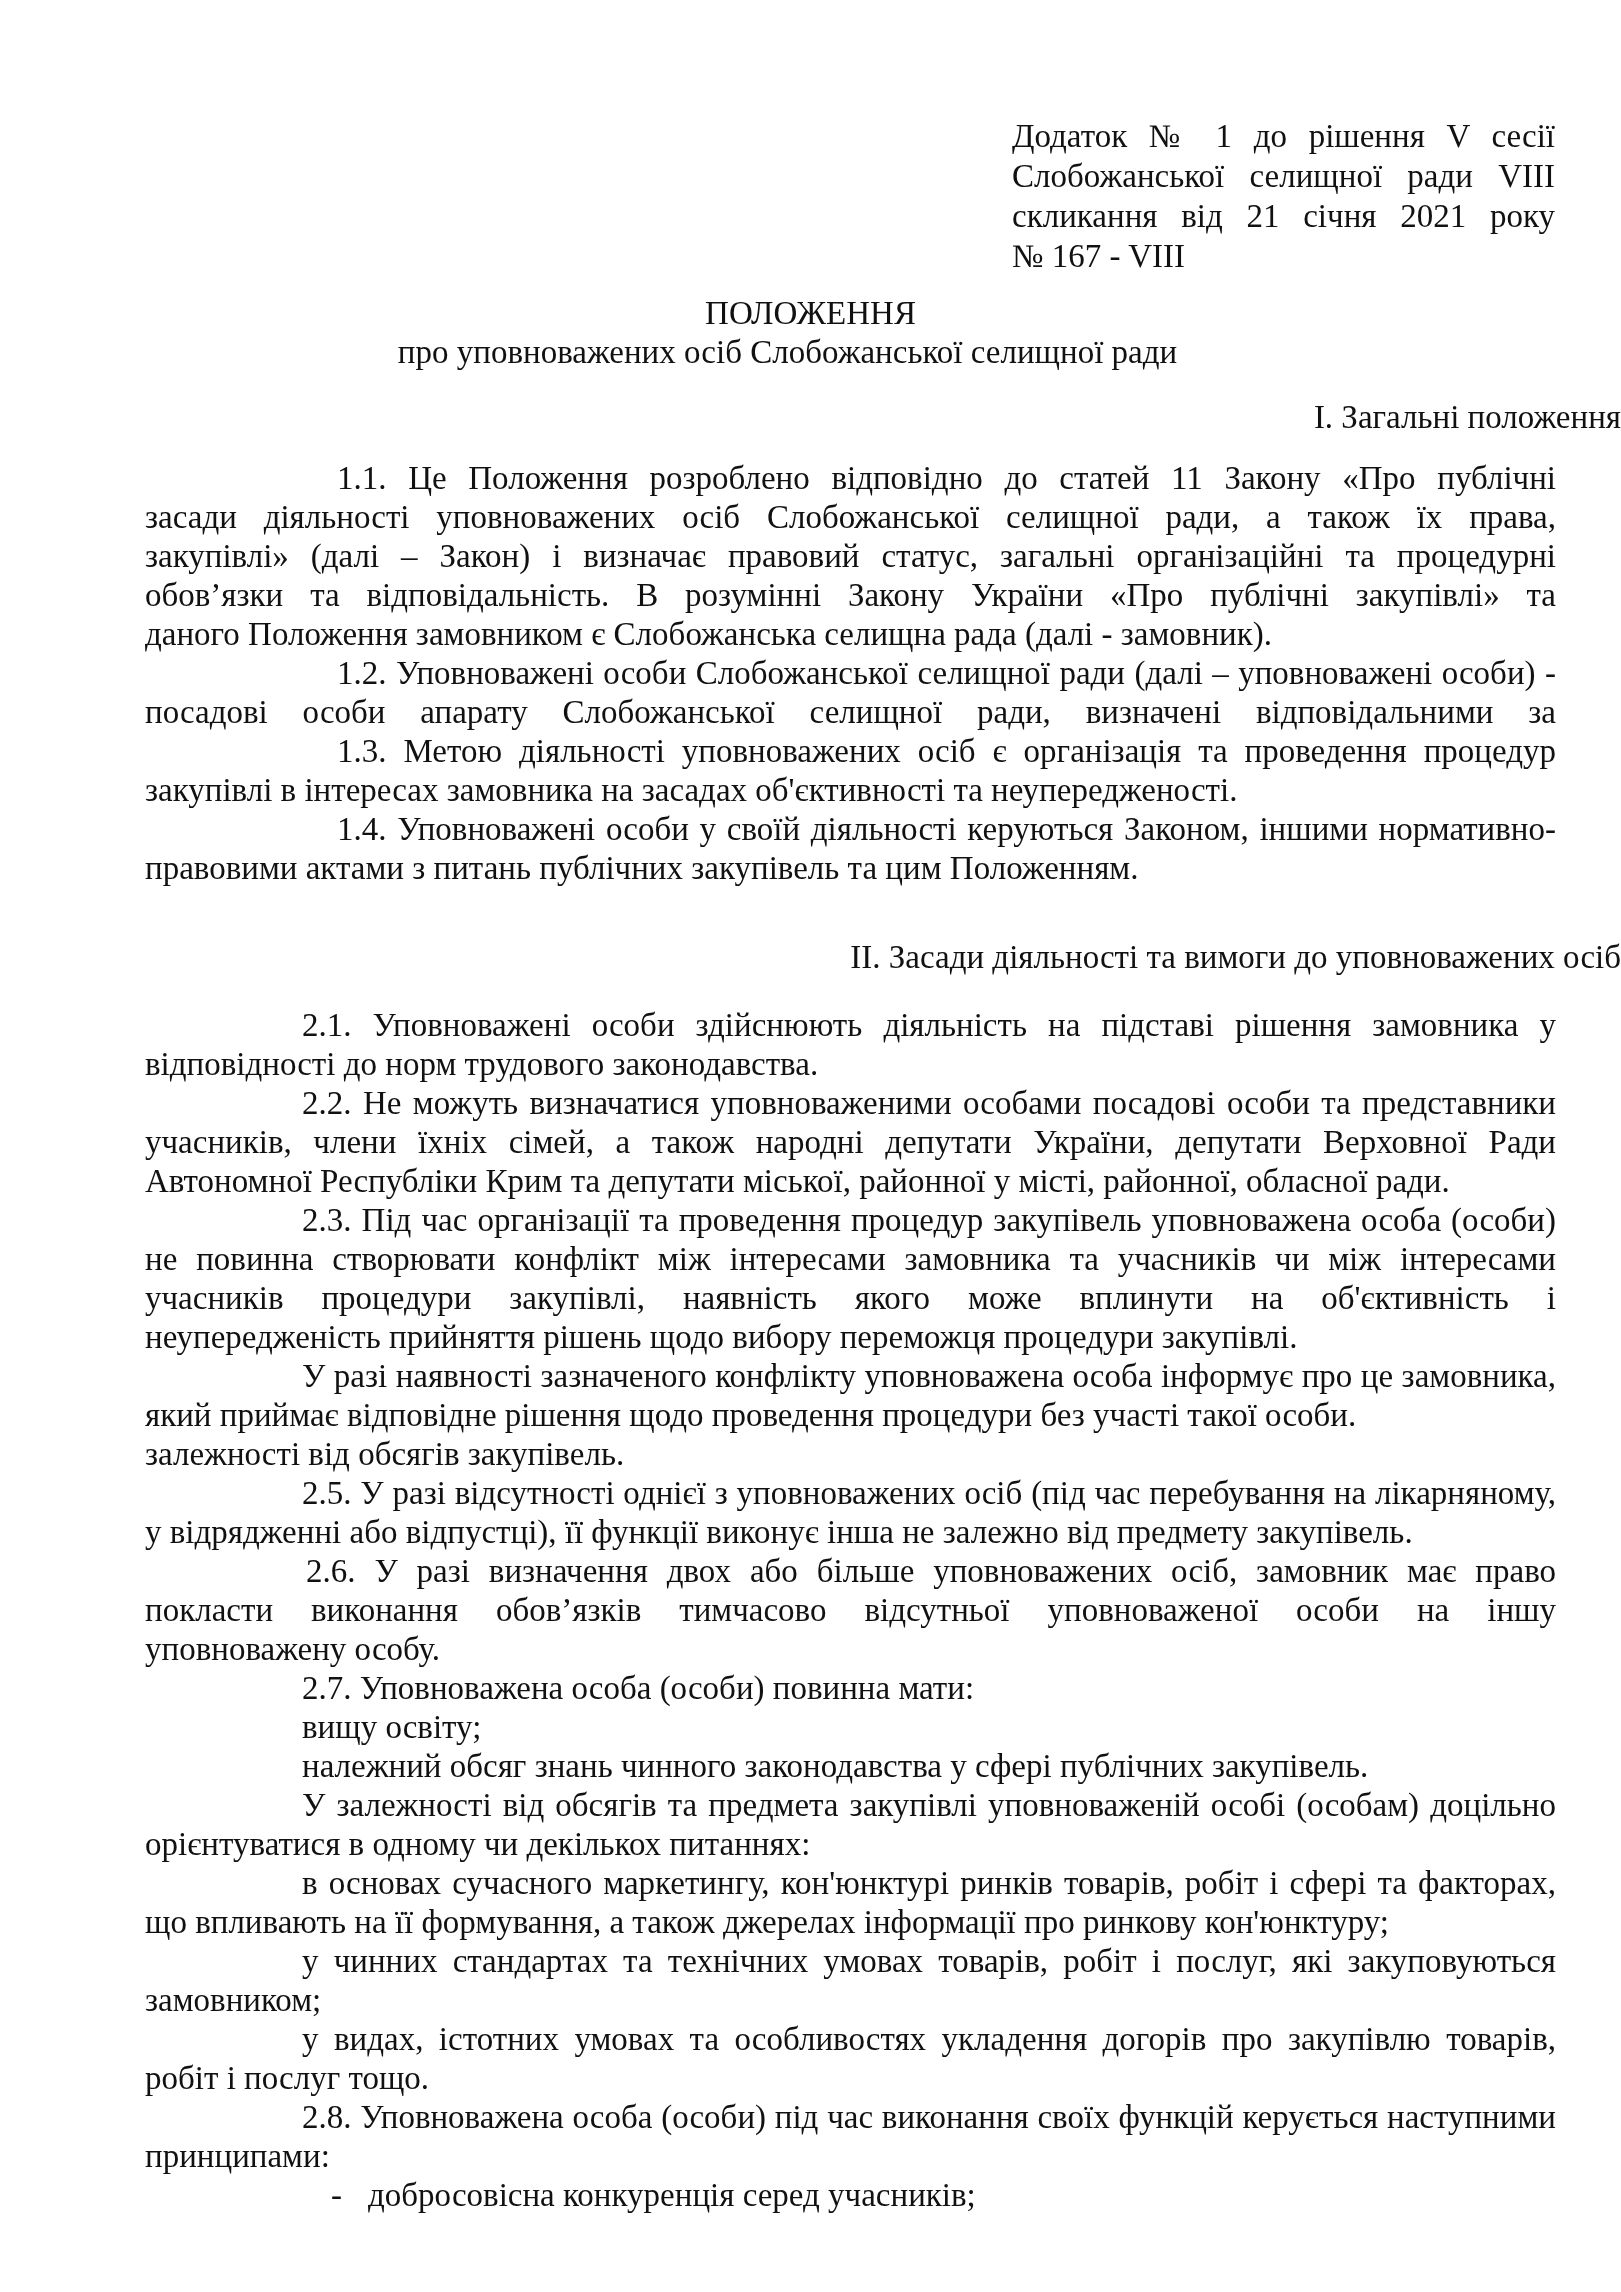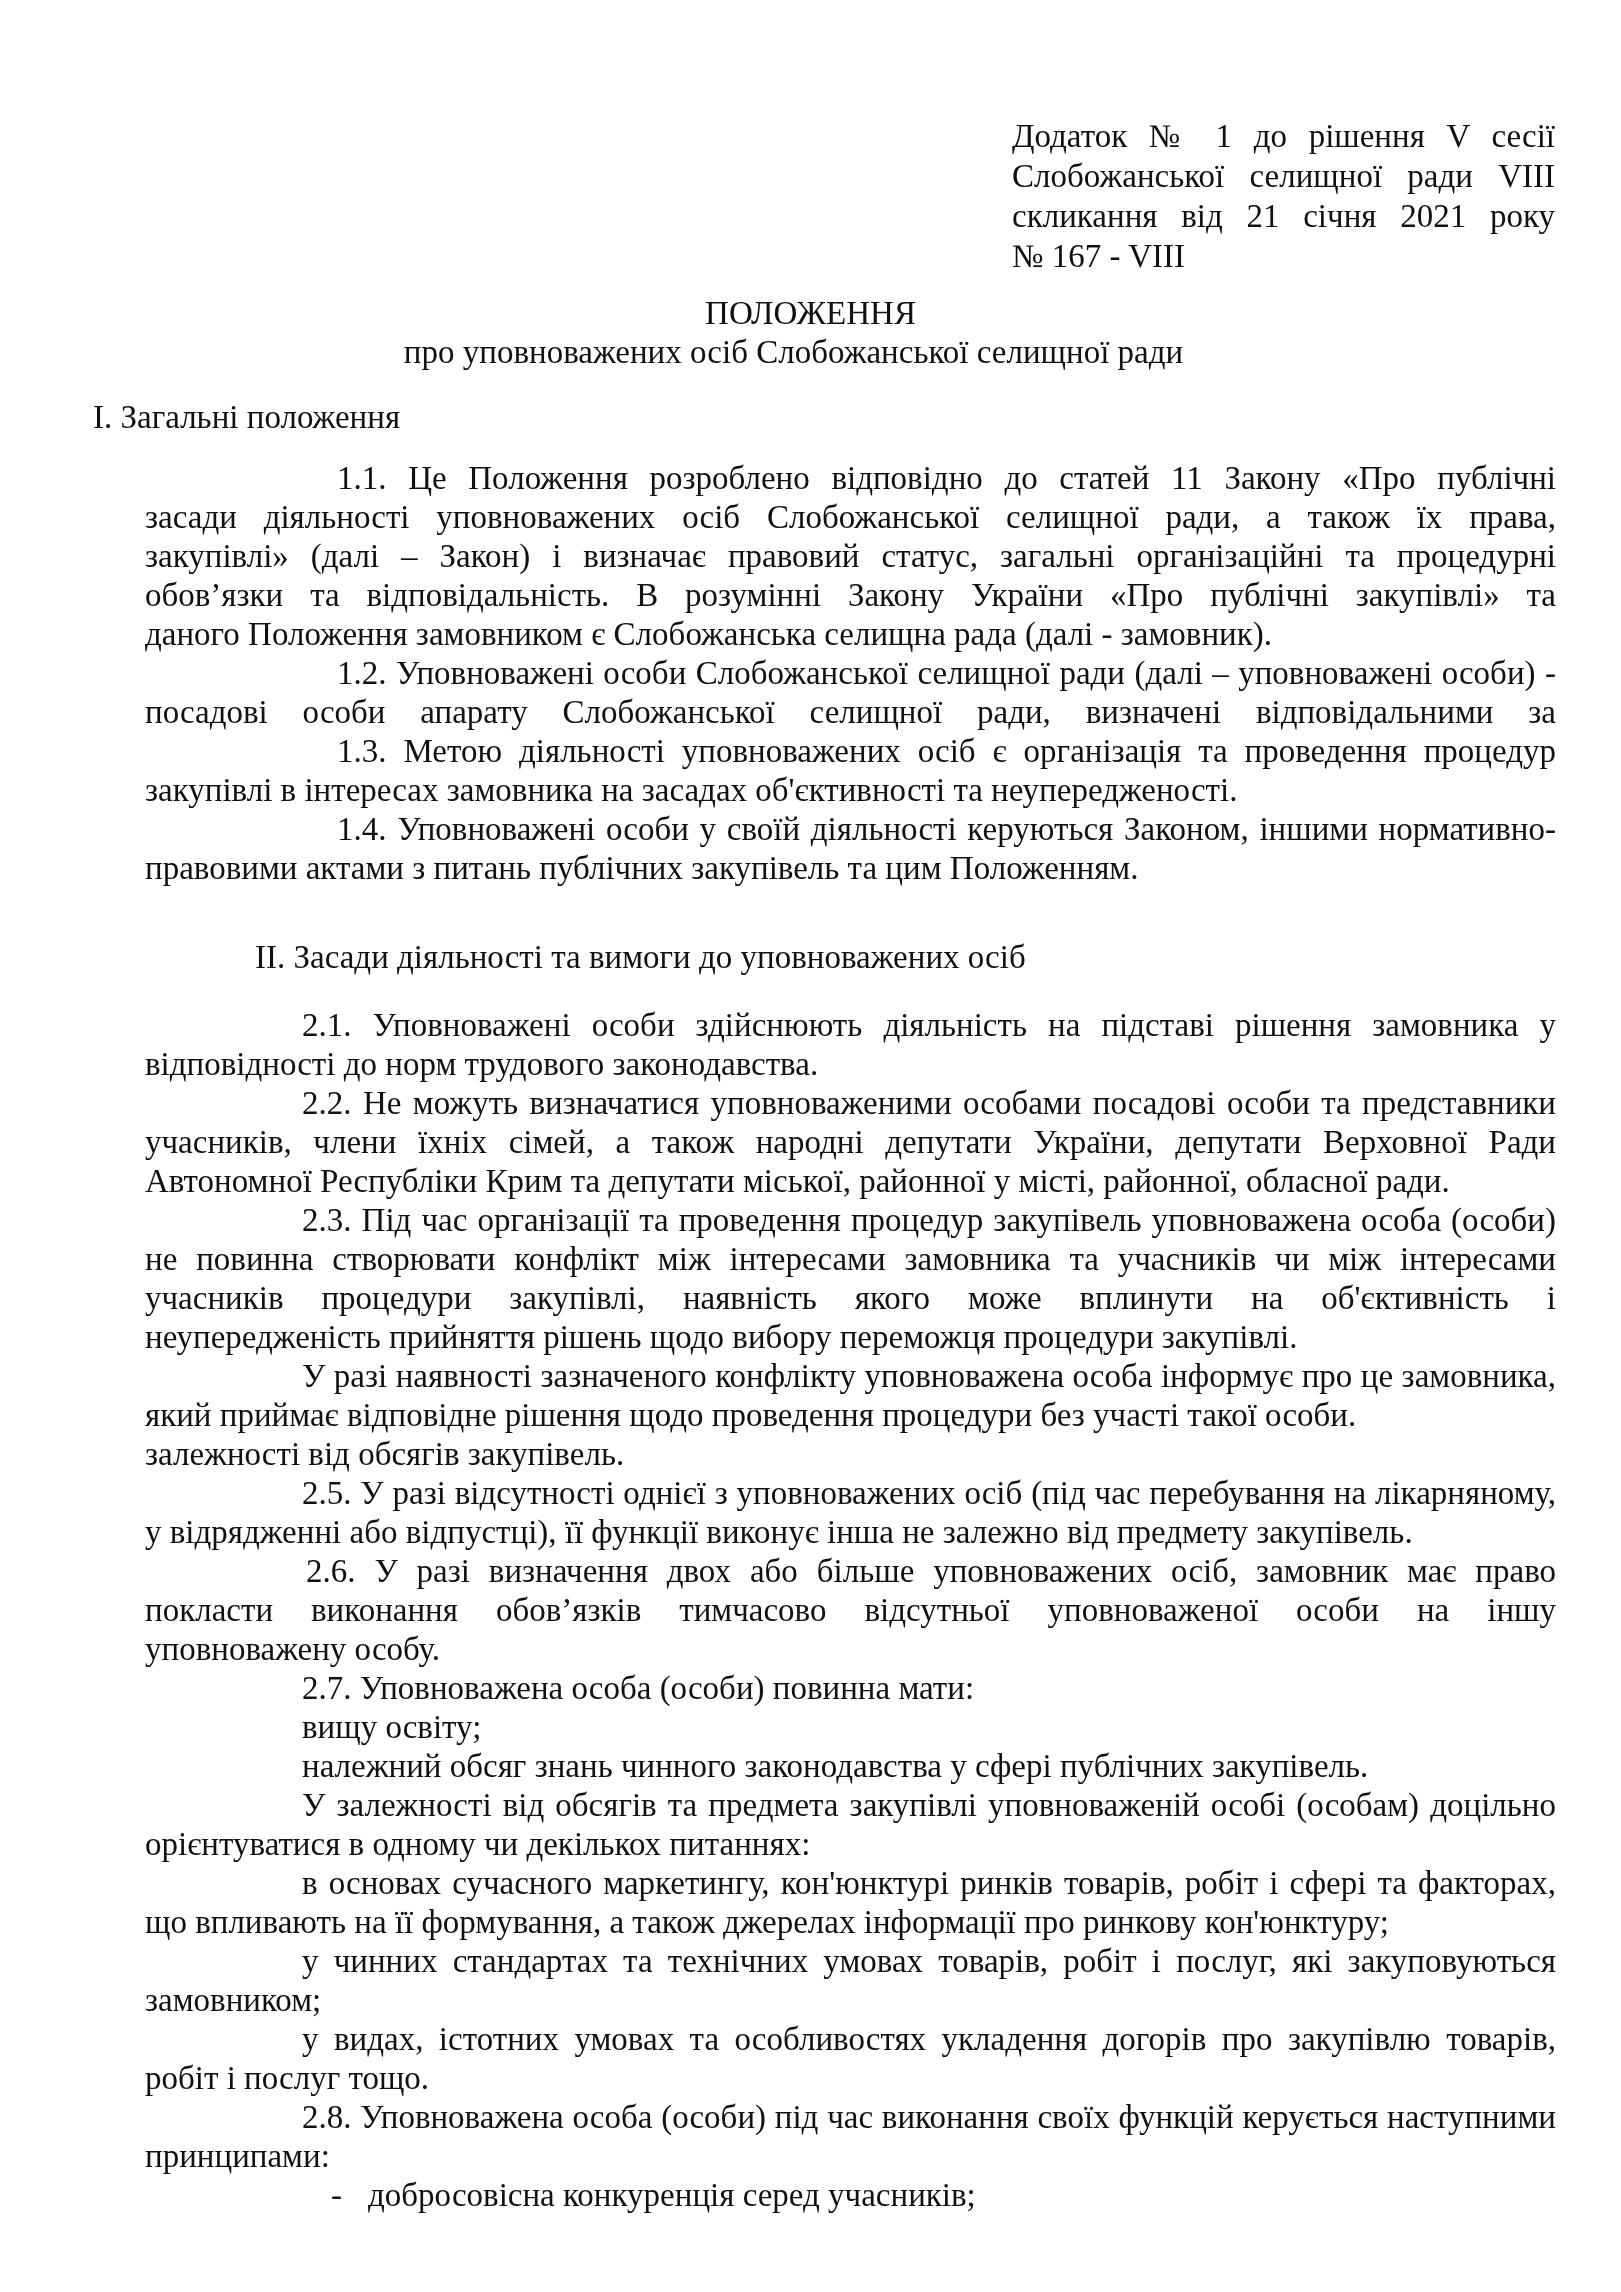--- a/index.html
+++ b/index.html
@@ -4,22 +4,22 @@
 <style>
   html, body { margin: 0; padding: 0; background: #ffffff; }
   body { width: 1621px; height: 2293px; position: relative; overflow: hidden;
          font-family: "Liberation Serif", "DejaVu Serif", serif; color: #111111; }
   .page { position: absolute; left: 0; top: 0; width: 1621px; height: 2293px; }
   .annex { position: absolute; left: 1012px; top: 116px; width: 543px;
            font-size: 33px; line-height: 40px; text-align: justify; text-align-last: left; }
   .annex .ln { display: block; text-align: justify; text-align-last: justify; white-space: nowrap; height: 40px; }
   .annex .ln.last { text-align-last: left; }
   .title { position: absolute; left: 0; width: 1621px; top: 294px; text-align: center; font-size: 33px; line-height: 39px; }
-  .subtitle { position: absolute; left: 16px; width: 1477px; top: 333px; text-align: center; font-size: 33px; line-height: 39px; padding-left: 78px; box-sizing: border-box;}
-  .section-head { position: absolute; left: 0; width: 1621px; text-align: left; font-size: 33px; line-height: 39px; }
+  .subtitle { position: absolute; left: 10px; width: 1477px; top: 333px; text-align: center; font-size: 33px; line-height: 39px; padding-left: 78px; box-sizing: border-box;}
+  .section-head { position: absolute; left: 0; width: 1621px; text-align: right; font-size: 33px; line-height: 39px; }
   .sec1 { top: 398px; padding-left: 93px; box-sizing: border-box; }
   .sec2 { top: 938px; padding-left: 255px; box-sizing: border-box; }
   .body { position: absolute; left: 145px; width: 1411px; font-size: 33px; }
   .line { display: block; height: 39px; line-height: 39px; white-space: nowrap; text-align: justify; text-align-last: justify; }
   .line.end { text-align-last: left; }
   .ind1 { padding-left: 192px; }
   .ind3 { padding-left: 157px; }
   .dash { padding-left: 186px; text-align-last: left; }
   .dash .mark { display: inline-block; width: 37px; }
 </style>

